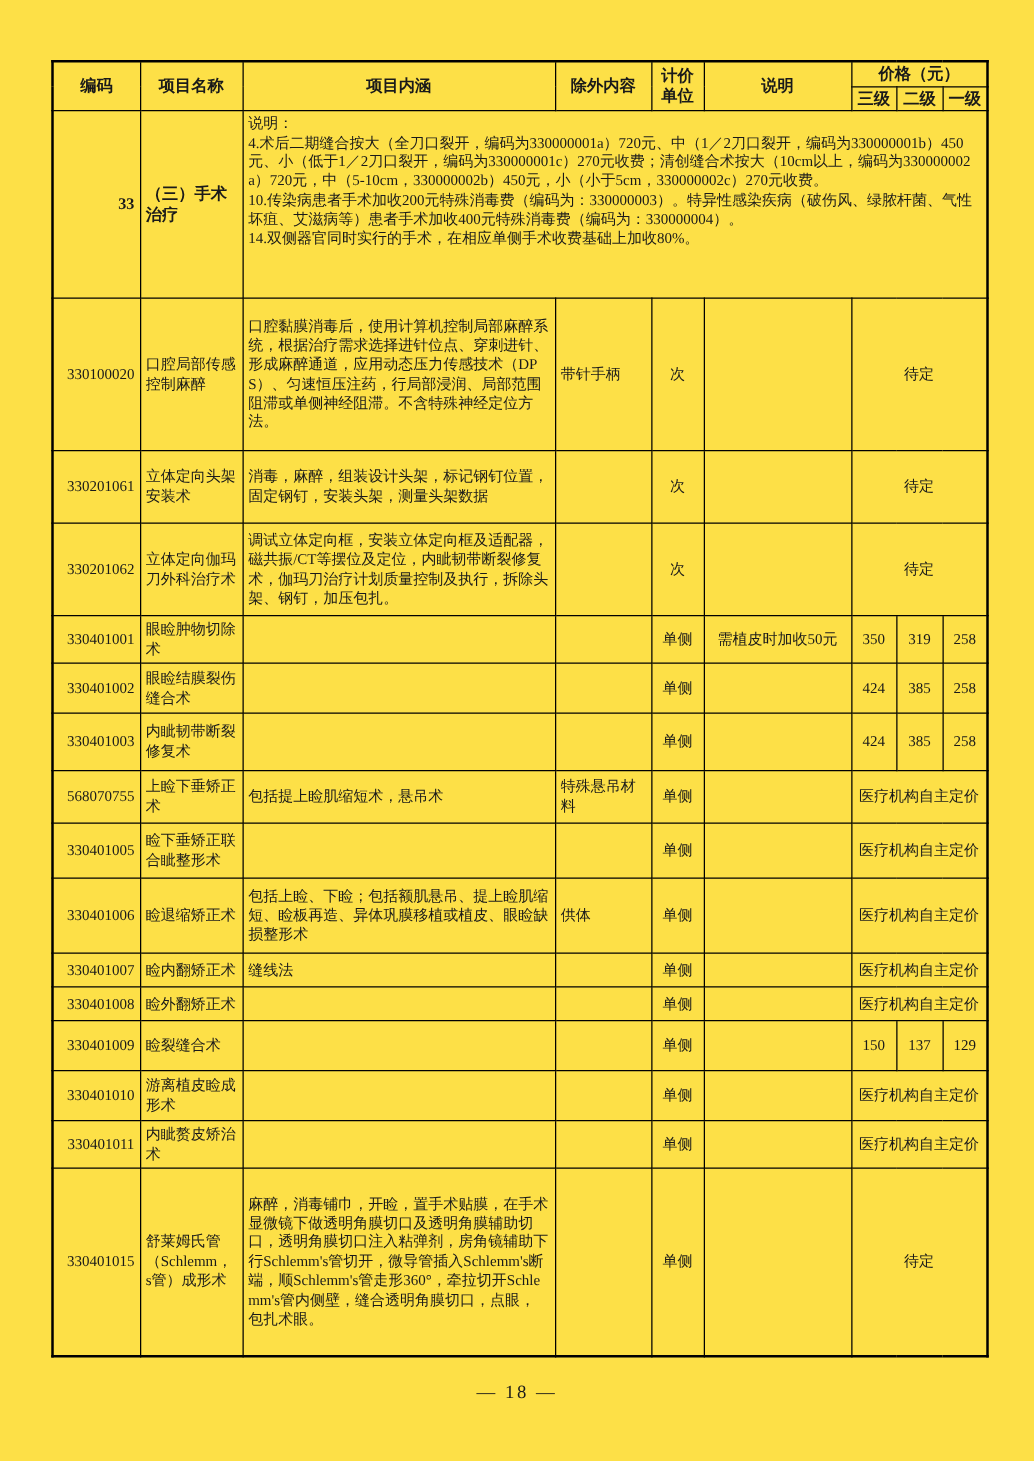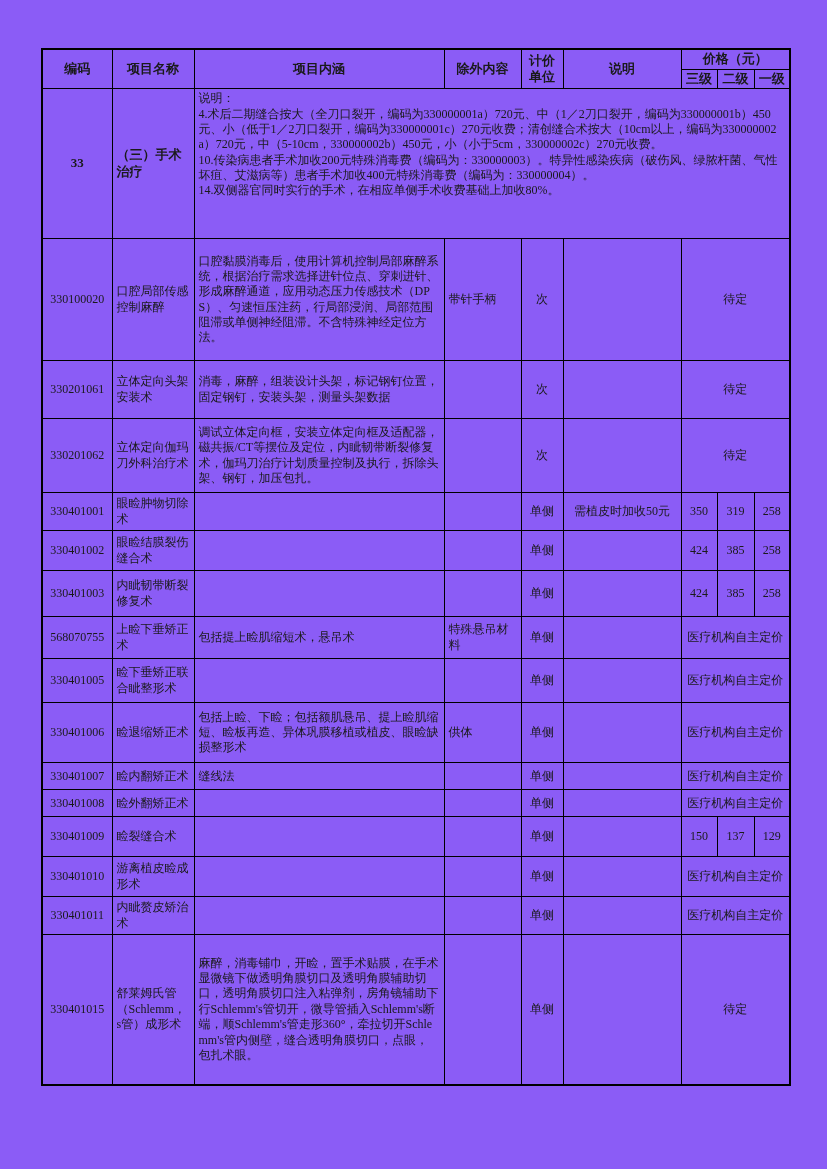--- a/index.html
+++ b/index.html
@@ -1,21 +1,21 @@
 <!DOCTYPE html>
 <html><head>
 <meta charset="utf-8">
 <style>
   html,body { margin:0; padding:0; background:#e8e8e8; }
   .page {
     position: relative;
     width: 827px;
     height: 1169px;
     margin: 0 auto;
-    background: #8b5cf6;
+    background: #fde047;
     font-family: "Liberation Serif", "DejaVu Serif", serif;
     color: #1a1a1a;
     overflow: hidden;
   }
   table.price-table {
     position: absolute;
     left: 41px;
     top: 48px;
     width: 748px;
     border-collapse: collapse;
@@ -30,21 +30,21 @@
     vertical-align: middle;
     overflow: hidden;
     word-break: break-all;
   }
   .price-table thead th {
     font-weight: bold;
     font-size: 13px;
     text-align: center;
     padding: 1px 2px;
   }
-  td.c-code   { text-align: center; }
+  td.c-code   { text-align: right; }
   td.c-name   { text-align: left; }
   td.c-content{ text-align: left; }
   td.c-excl   { text-align: left; }
   td.c-unit   { text-align: center; }
   td.c-note   { text-align: center; }
   td.c-price  { text-align: center; }
   td.c-merged { text-align: center; }
   td.c-span   { text-align: left; vertical-align: top; white-space: pre-wrap; }
   tr.section-row td { font-weight: normal; }
   tr.section-row td.c-code, tr.section-row td.c-name { font-weight: bold; font-size: 13px; }
@@ -238,13 +238,14 @@
           <td class="c-name">舒莱姆氏管（Schlemm，s管）成形术</td>
           <td class="c-content">麻醉，消毒铺巾，开睑，置手术贴膜，在手术显微镜下做透明角膜切口及透明角膜辅助切口，透明角膜切口注入粘弹剂，房角镜辅助下行Schlemm's管切开，微导管插入Schlemm's断端，顺Schlemm's管走形360°，牵拉切开Schlemm's管内侧壁，缝合透明角膜切口，点眼，包扎术眼。</td>
           <td class="c-excl"></td>
           <td class="c-unit">单侧</td>
           <td class="c-note"></td>
           <td class="c-merged" colspan="3">待定</td>
         </tr>
       </tbody>
   </table>
 
+  <div class="footer">— 18 —</div>
 </div>
 
 </body></html>

